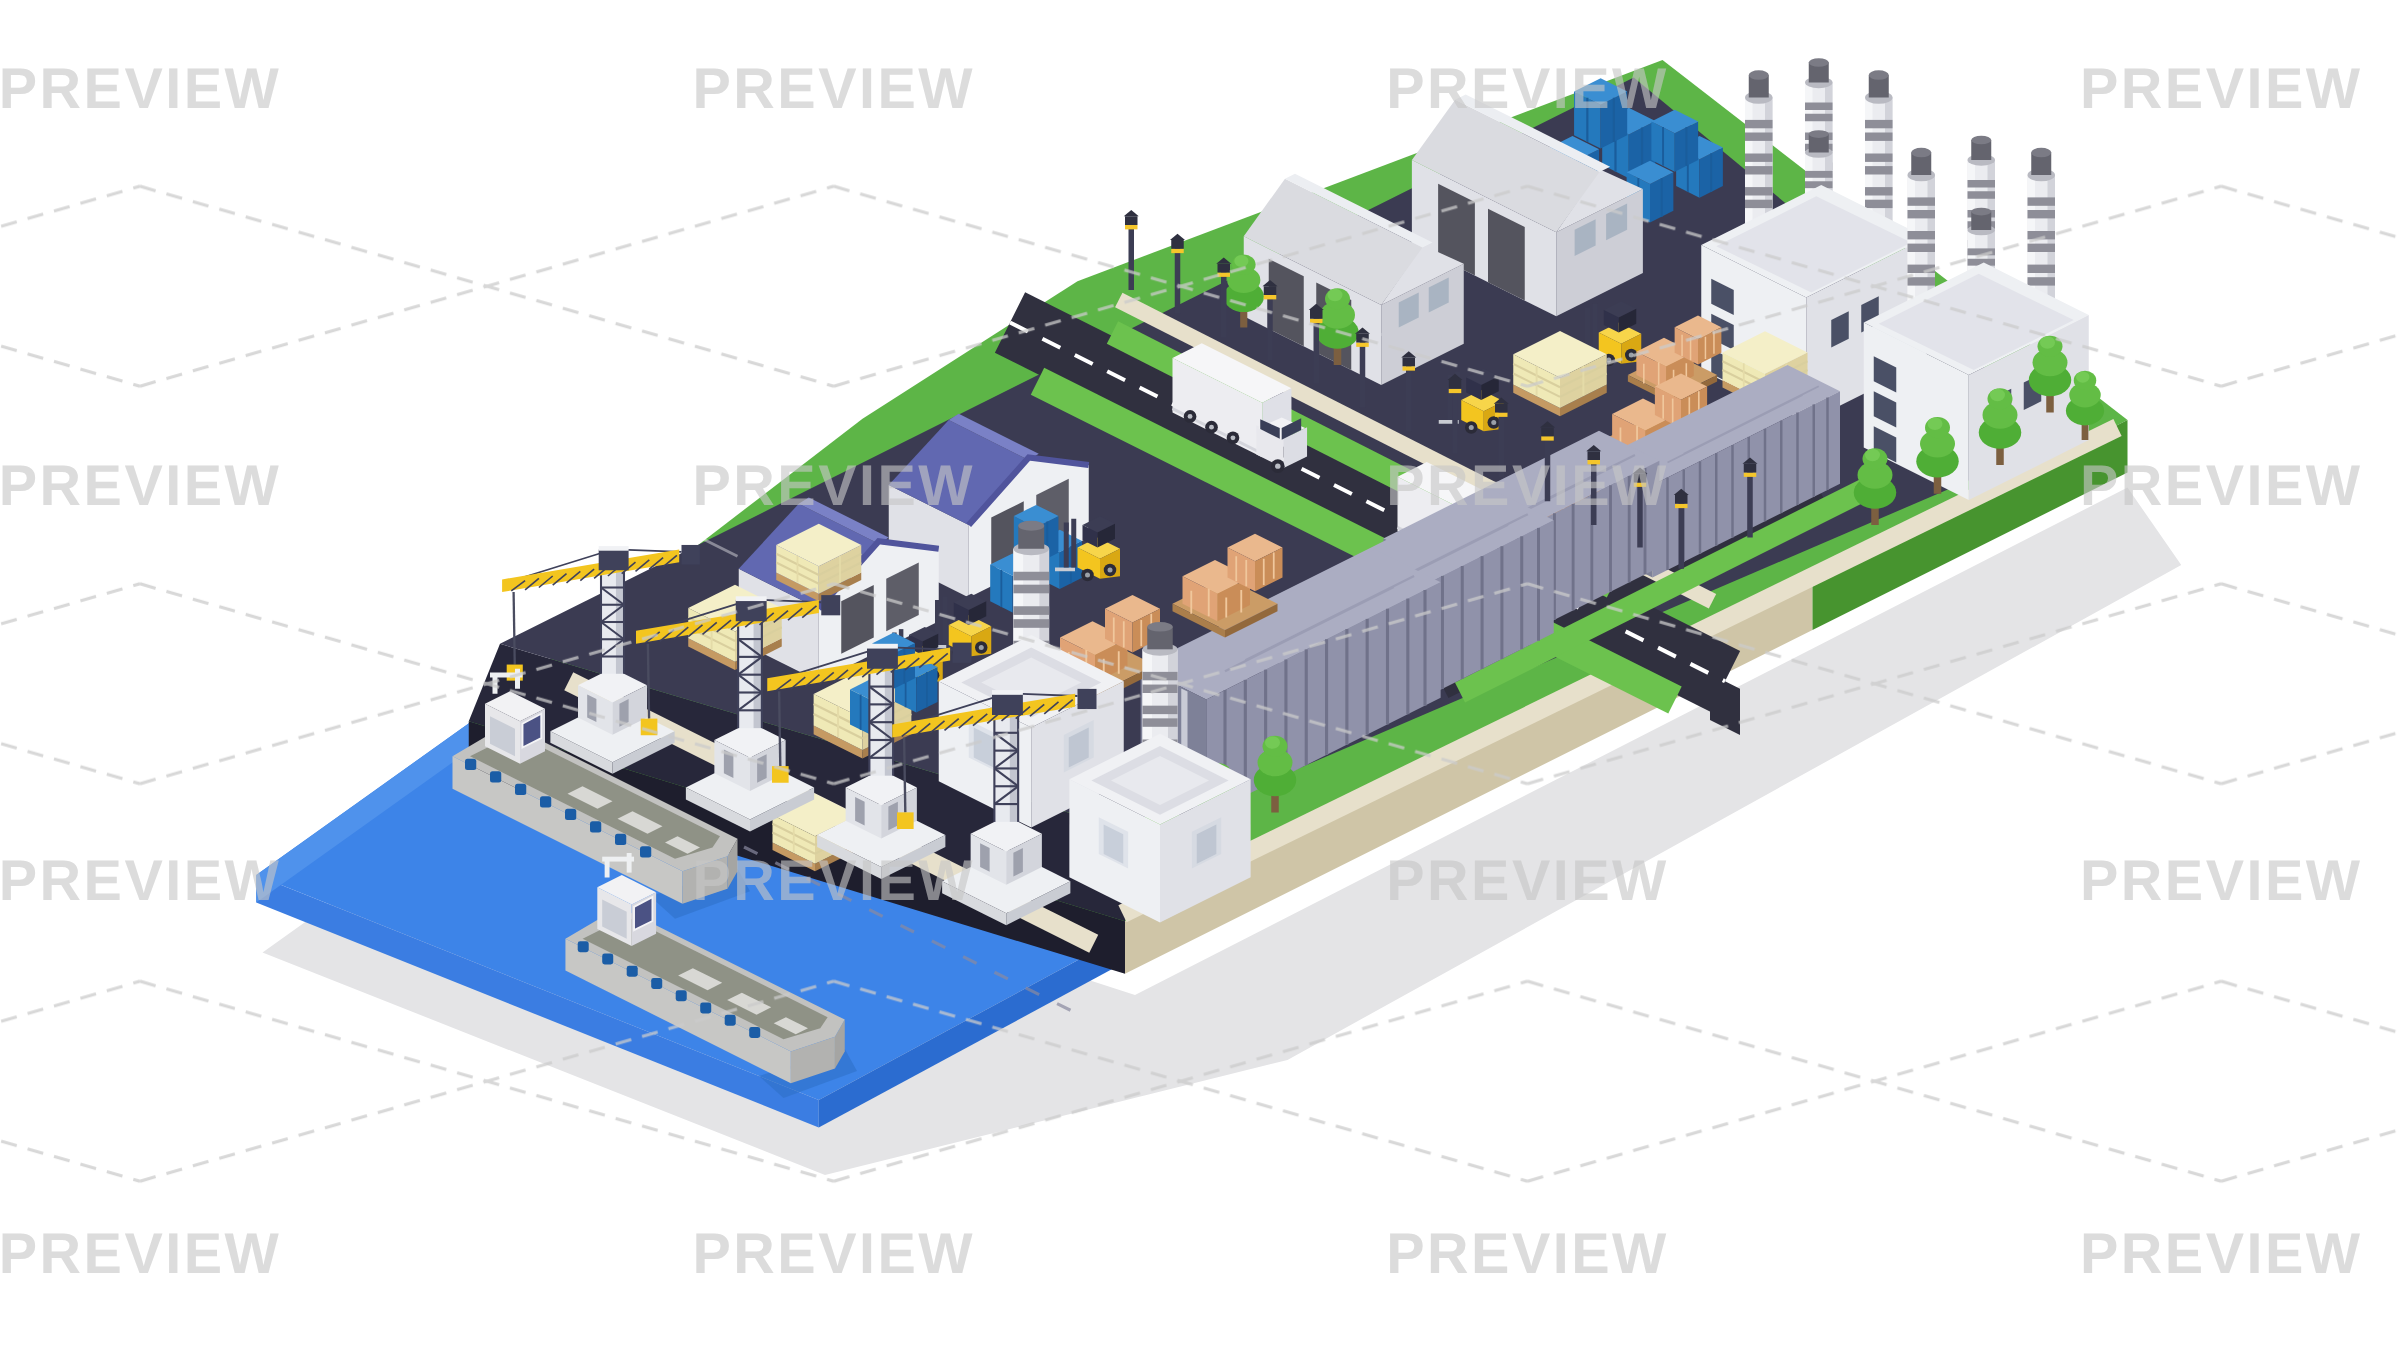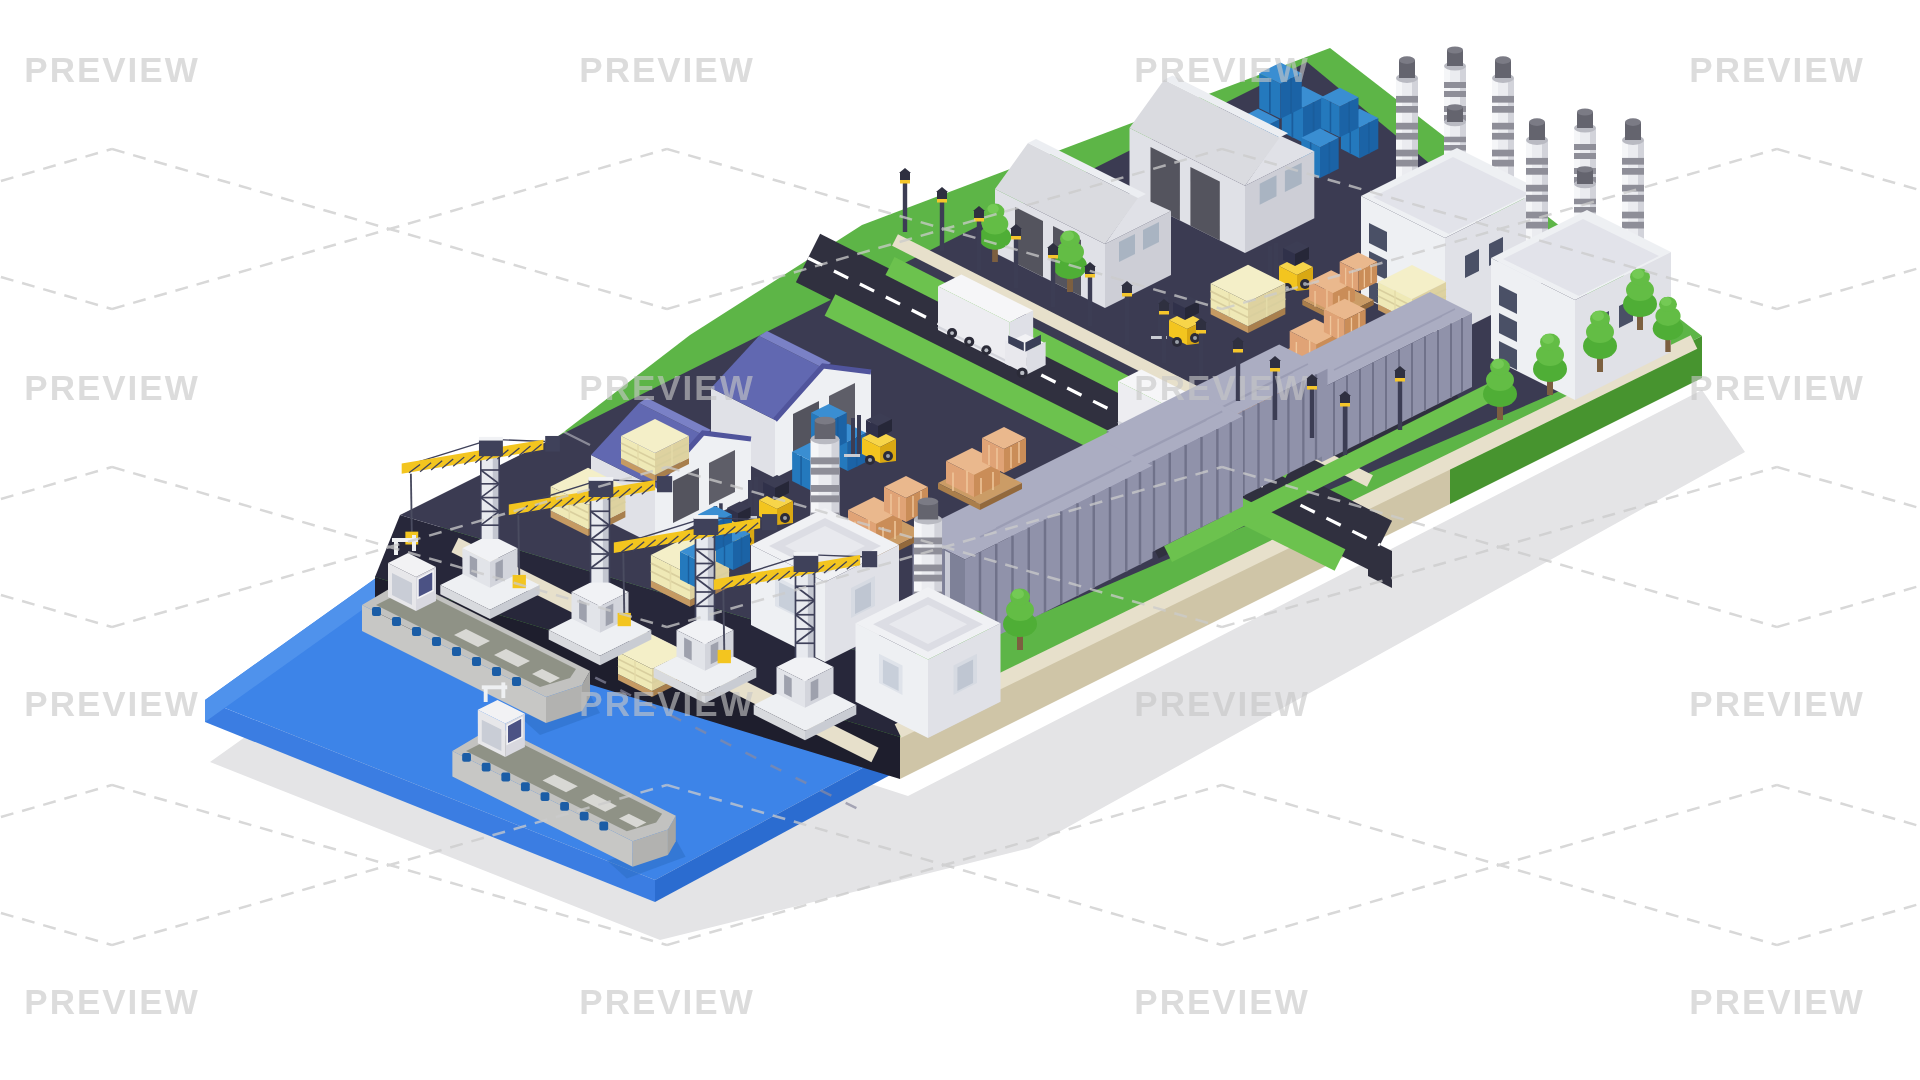--- a/index.html
+++ b/index.html
@@ -1,19 +1,19 @@
 <!DOCTYPE html>
 <html style="--bg: #ffffff; --watermark: #c7c7c7; --dash: #cbcbcb; --shadow: #e4e4e6; --waterTop: #3d84e8; --waterSide: #2b6cd0; --waterFront: #3b7de2; --shipShadow: #2e6fc4; --grassTop: #5db547; --grassSide: #47942f; --grassBright: #6cc24e; --yard: #3b3b52; --yardRoad: #30303f; --dock: #27273a; --sideDark: #1e1e2d; --walkTop: #e7e0cb; --walkSide: #cfc5a7; --roadLine: #ffffff; --wallLight: #eef0f3; --wallMid: #e0e1e7; --wallDark: #cdced6; --roofLight: #dadbe0; --doorDark: #54545e; --windowGlass: #a9b4c2; --windowDark: #4a5066; --roofPurple: #6168b1; --roofPurpleDark: #50549c; --roofPurpleLight: #7a81c6; --chimneyBand: #8e8e98; --chimneyCap: #64646e; --contBlue: #2479bd; --contBlueDark: #1b63a6; --contBlueTop: #3a8ed2; --contGray: #9092aa; --contGrayDark: #7e8198; --contGrayTop: #abadc2; --contRib: #70728a; --crateOrange: #e0a376; --crateOrangeDark: #ca8d58; --crateOrangeTop: #eab88d; --palletYellow: #efe9b6; --palletYellowDark: #ded2a0; --palletYellowTop: #f4efc8; --wood: #c59a63; --woodDark: #a87f4d; --machineYellow: #f3c51f; --machineYellowDark: #d9a813; --machineDark: #3c3d54; --truckWhite: #ededf1; --wheelDark: #2b2b38; --treeA: #63bd45; --treeB: #4fae36; --trunk: #7c5f40; --shipDeck: #8f9286; --hull: #c7c7c5; --hullDark: #b2b2b0; --cabin: #e7e7ea; --shipWin: #4b5284; --fender: #1b5da6; --lampLight: #f5c62b;"><head>
 <meta charset="utf-8">
 <style>
   html,body{margin:0;padding:0;background:#ffffff;}
   .stage{position:relative;width:1920px;height:1080px;overflow:hidden;background:var(--bg,#fff);
          font-family:"Liberation Sans", sans-serif;}
   .stage svg{position:absolute;left:0;top:0;}
-  .wm{position:absolute;transform:translate(-50%,-50%);font-size:35px;font-weight:bold;
+  .wm{position:absolute;transform:translate(-50%,-50%);font-size:46px;font-weight:bold;
       letter-spacing:2px;color:var(--watermark,#c7c7c7);opacity:.62;white-space:nowrap;
       font-family:"Liberation Sans",sans-serif;user-select:none;pointer-events:none;}
 </style>
 </head>
 <body>
 
 <div class="stage">
 
 <svg width="1920" height="1080" viewBox="0 0 1920 1080">
 

